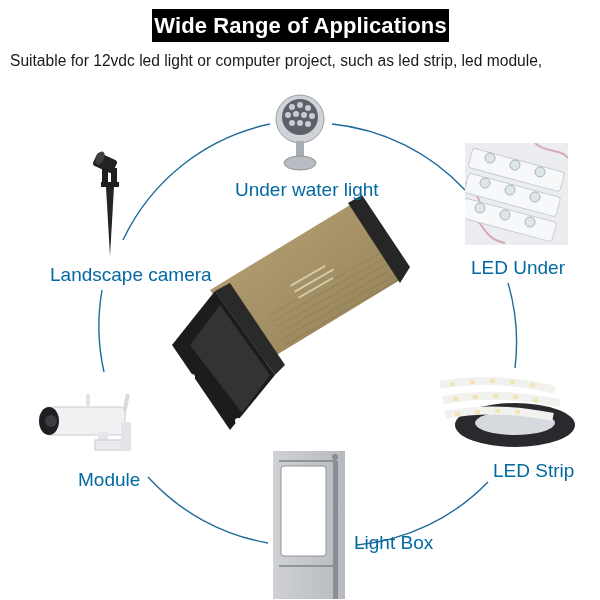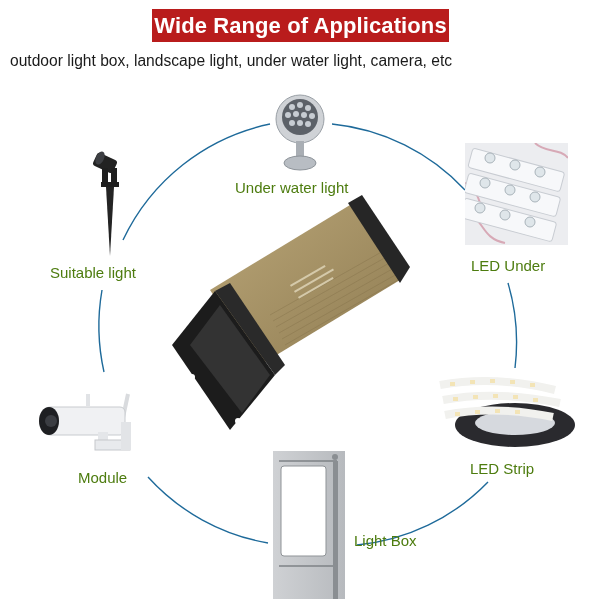--- a/index.html
+++ b/index.html
@@ -1,35 +1,35 @@
 <!DOCTYPE html>
 <html><head>
 <meta charset="utf-8">
 <style>
   html, body { margin: 0; padding: 0; background: #ffffff; }
   body { width: 600px; height: 600px; position: relative; overflow: hidden; font-family: "Liberation Sans", sans-serif; }
   .title-banner {
     position: absolute; left: 152px; top: 9px; width: 297px; height: 33px;
-    background: #b91c1c; color: #fff; font-weight: bold; font-size: 22px;
+    background: #000000; color: #fff; font-weight: bold; font-size: 22px;
     display: flex; align-items: center; justify-content: center; letter-spacing: 0.1px;
   }
   .subtitle {
     position: absolute; left: 10px; top: 50px; width: 590px;
     font-size: 15.6px; line-height: 21px; color: #1a1a1a;
   }
   .ring { position: absolute; left: 0; top: 0; }
-  .label { position: absolute; font-size: 15px; color: #4d7c0f; white-space: nowrap; }
+  .label { position: absolute; font-size: 19px; color: #0369a1; white-space: nowrap; }
   .item { position: absolute; }
 </style>
 </head>
 <body>
 
 <div class="title-banner">Wide Range of Applications</div>
 <div class="subtitle">
-  <div>outdoor light box, landscape light, under water light, camera, etc</div>
+  <div>Suitable for 12vdc led light or computer project, such as led strip, led module,</div>
 </div>
 
 <svg class="ring" width="600" height="600">
   <path d="M 123 240 A 210 210 0 0 1 270 124" fill="none" stroke="#1e6a9a" stroke-width="1.4"></path>
   <path d="M 332 124 A 210 210 0 0 1 465 190" fill="none" stroke="#1e6a9a" stroke-width="1.4"></path>
   <path d="M 508 283 A 210 210 0 0 1 515 368" fill="none" stroke="#1e6a9a" stroke-width="1.4"></path>
   <path d="M 488 482 A 210 210 0 0 1 357 545" fill="none" stroke="#1e6a9a" stroke-width="1.4"></path>
   <path d="M 268 543 A 210 210 0 0 1 148 477" fill="none" stroke="#1e6a9a" stroke-width="1.4"></path>
   <path d="M 104 372 A 210 210 0 0 1 102 290" fill="none" stroke="#1e6a9a" stroke-width="1.4"></path>
 </svg>
@@ -127,21 +127,21 @@
       <rect x="38" y="20" width="5" height="4"></rect>
       <rect x="58" y="19" width="5" height="4"></rect>
       <rect x="78" y="20" width="5" height="4"></rect>
       <rect x="98" y="23" width="5" height="4"></rect>
     <rect x="20" y="37" width="5" height="4"></rect>
       <rect x="40" y="35" width="5" height="4"></rect>
       <rect x="60" y="34" width="5" height="4"></rect>
       <rect x="80" y="35" width="5" height="4"></rect>
   </g>
 </svg>
-<div class="label" style="left:470px;top:460px">LED Strip</div>
+<div class="label" style="left:493px;top:460px">LED Strip</div>
 
 <svg class="item" style="left:273px;top:451px" width="72" height="148">
   <defs>
     <linearGradient id="lb" x1="0" y1="0" x2="1" y2="0">
       <stop offset="0" stop-color="#cfd1d4"></stop>
         <stop offset="1" stop-color="#b7babe"></stop>
     </linearGradient>
   </defs>
   <rect width="72" height="148" fill="url(#lb)"></rect>
   <rect x="8" y="15" width="45" height="90" rx="3" fill="#ffffff" stroke="#8f9397"></rect>
@@ -165,13 +165,13 @@
 <div class="label" style="left:78px;top:469px">Module</div>
 
 <svg class="item" style="left:92px;top:148px" width="36" height="110">
   <rect x="6" y="4" width="22" height="14" rx="3" fill="#222" transform="rotate(25 6 4)"></rect>
   <ellipse cx="8" cy="10" rx="4" ry="7" fill="#3d3f43" transform="rotate(25 8 10)"></ellipse>
   <rect x="10" y="20" width="6" height="16" fill="#1f1f1f"></rect>
   <rect x="19" y="20" width="6" height="16" fill="#1f1f1f"></rect>
   <rect x="9" y="34" width="18" height="5" fill="#1f1f1f"></rect>
   <polygon points="14,39 22,39 18,108" fill="#242424"></polygon>
 </svg>
-<div class="label" style="left:50px;top:264px">Suitable light</div>
+<div class="label" style="left:50px;top:264px">Landscape camera</div>
 
 </body></html>

